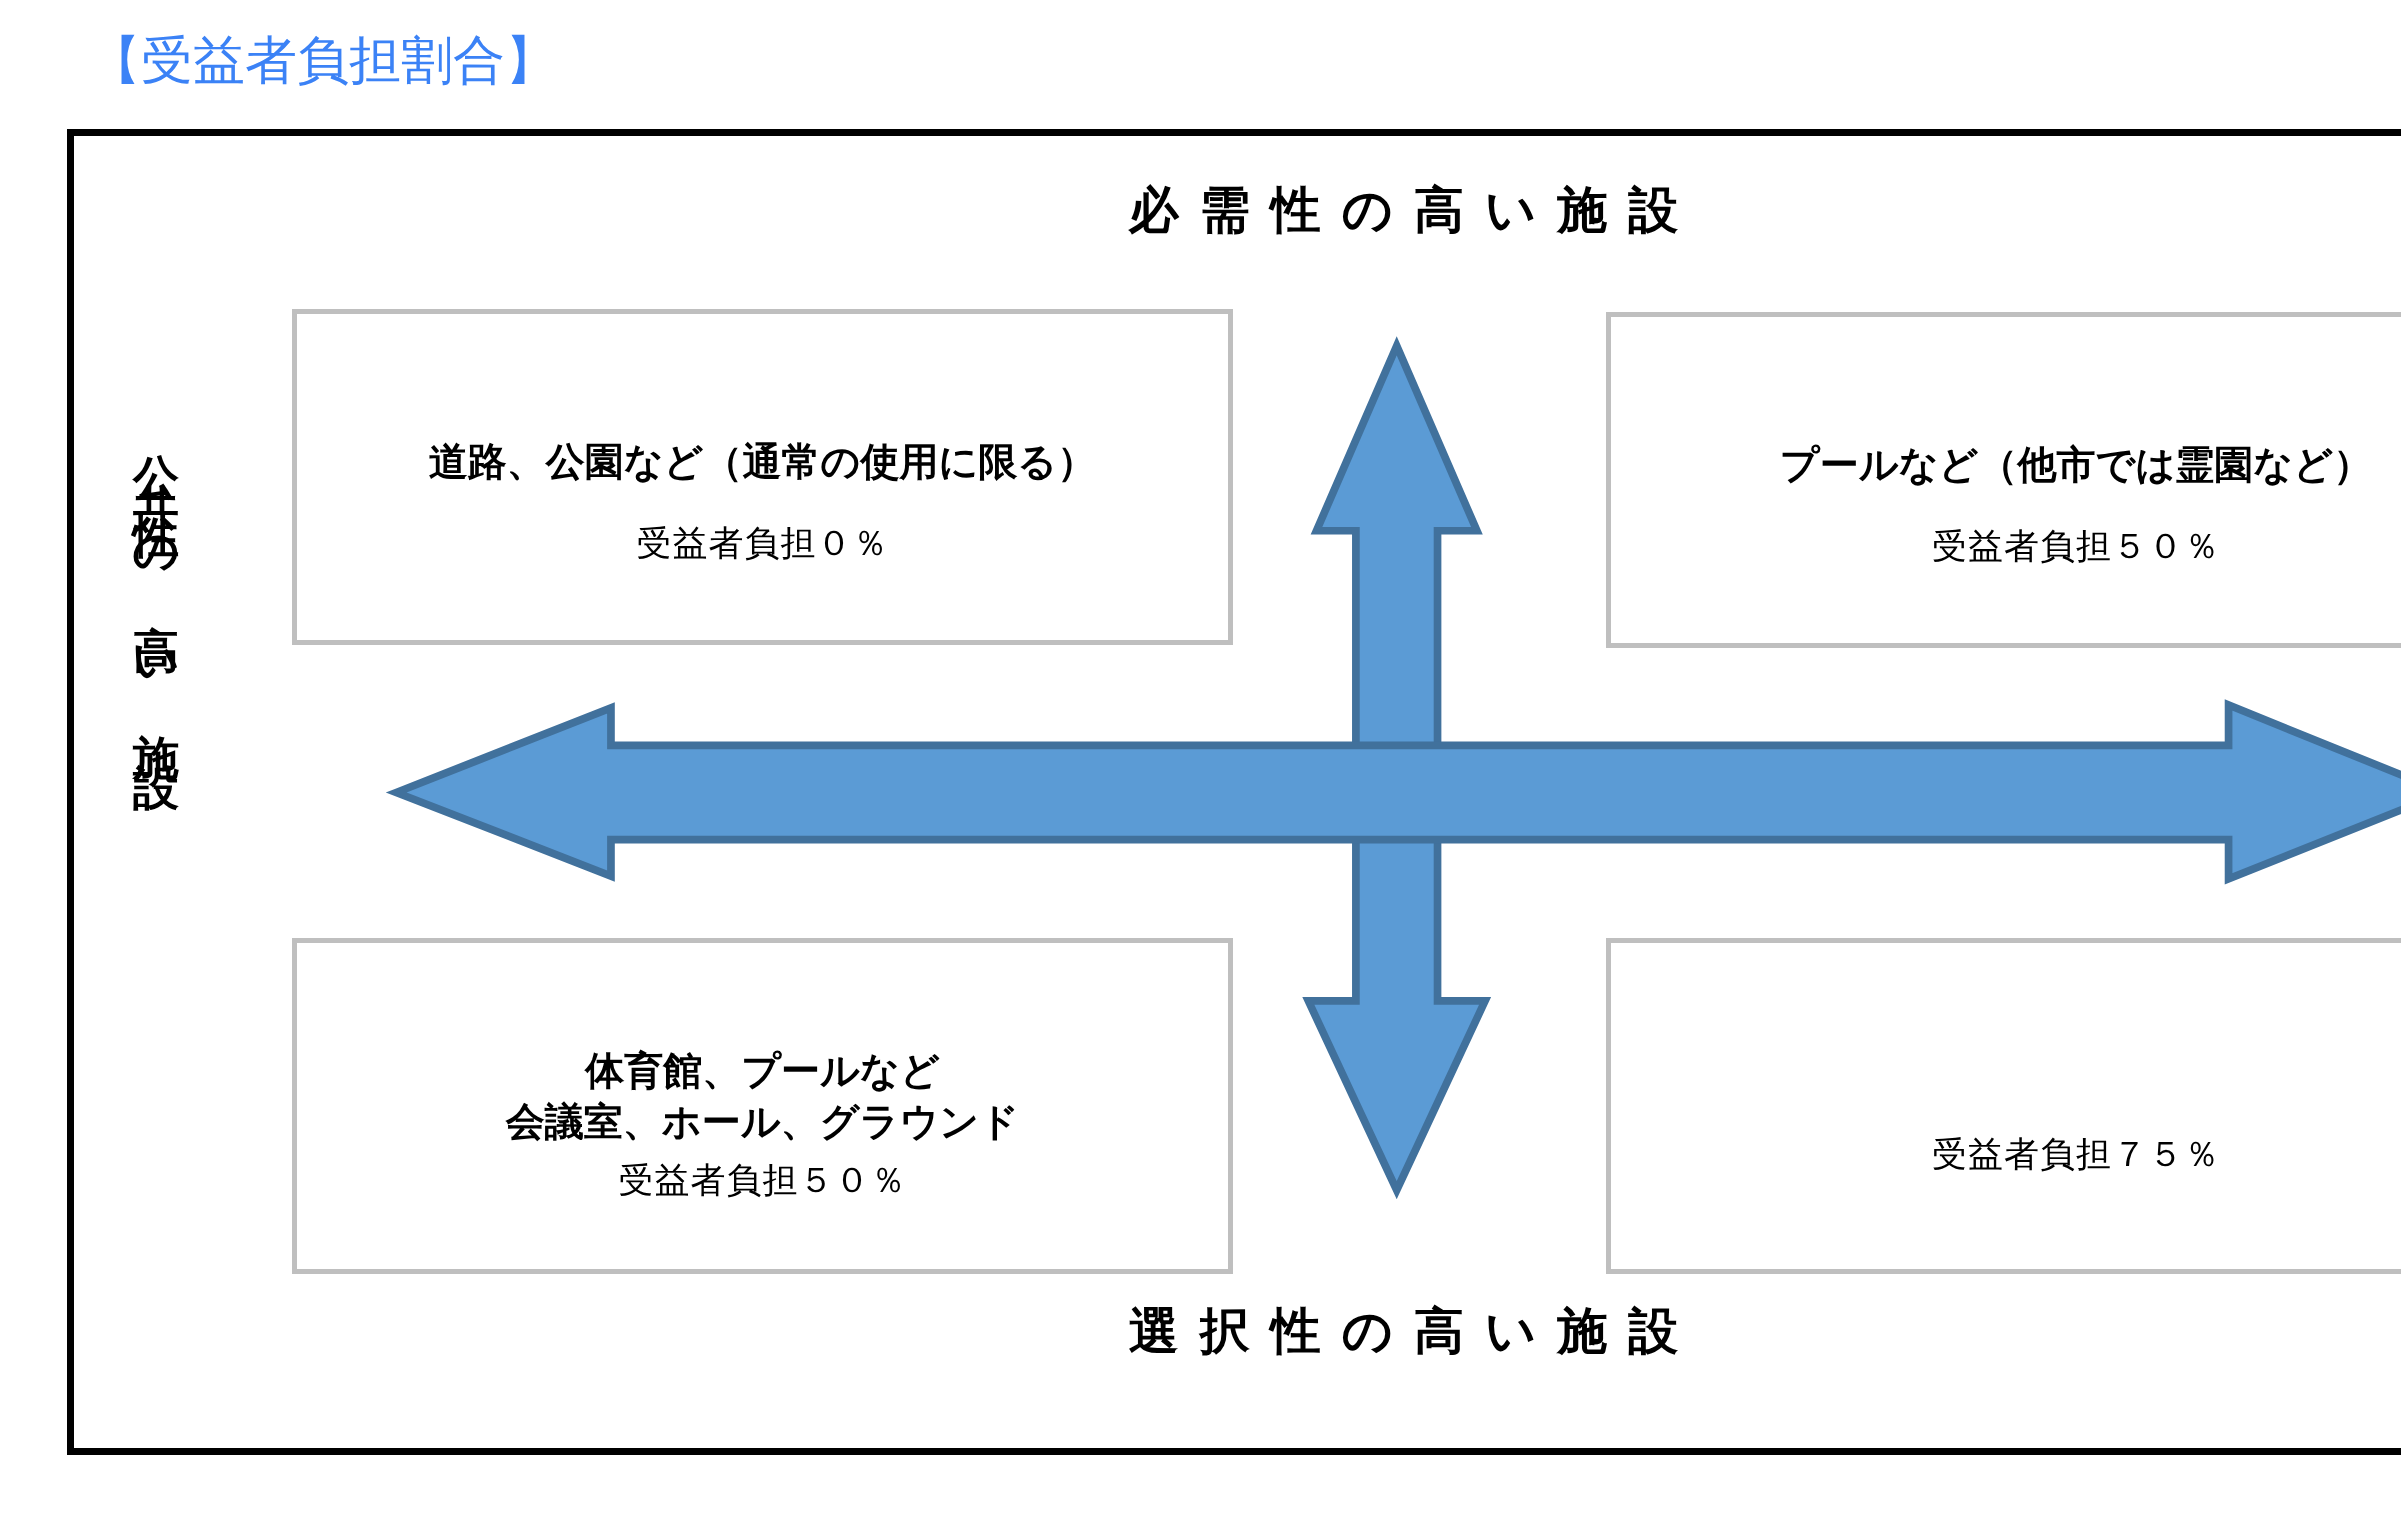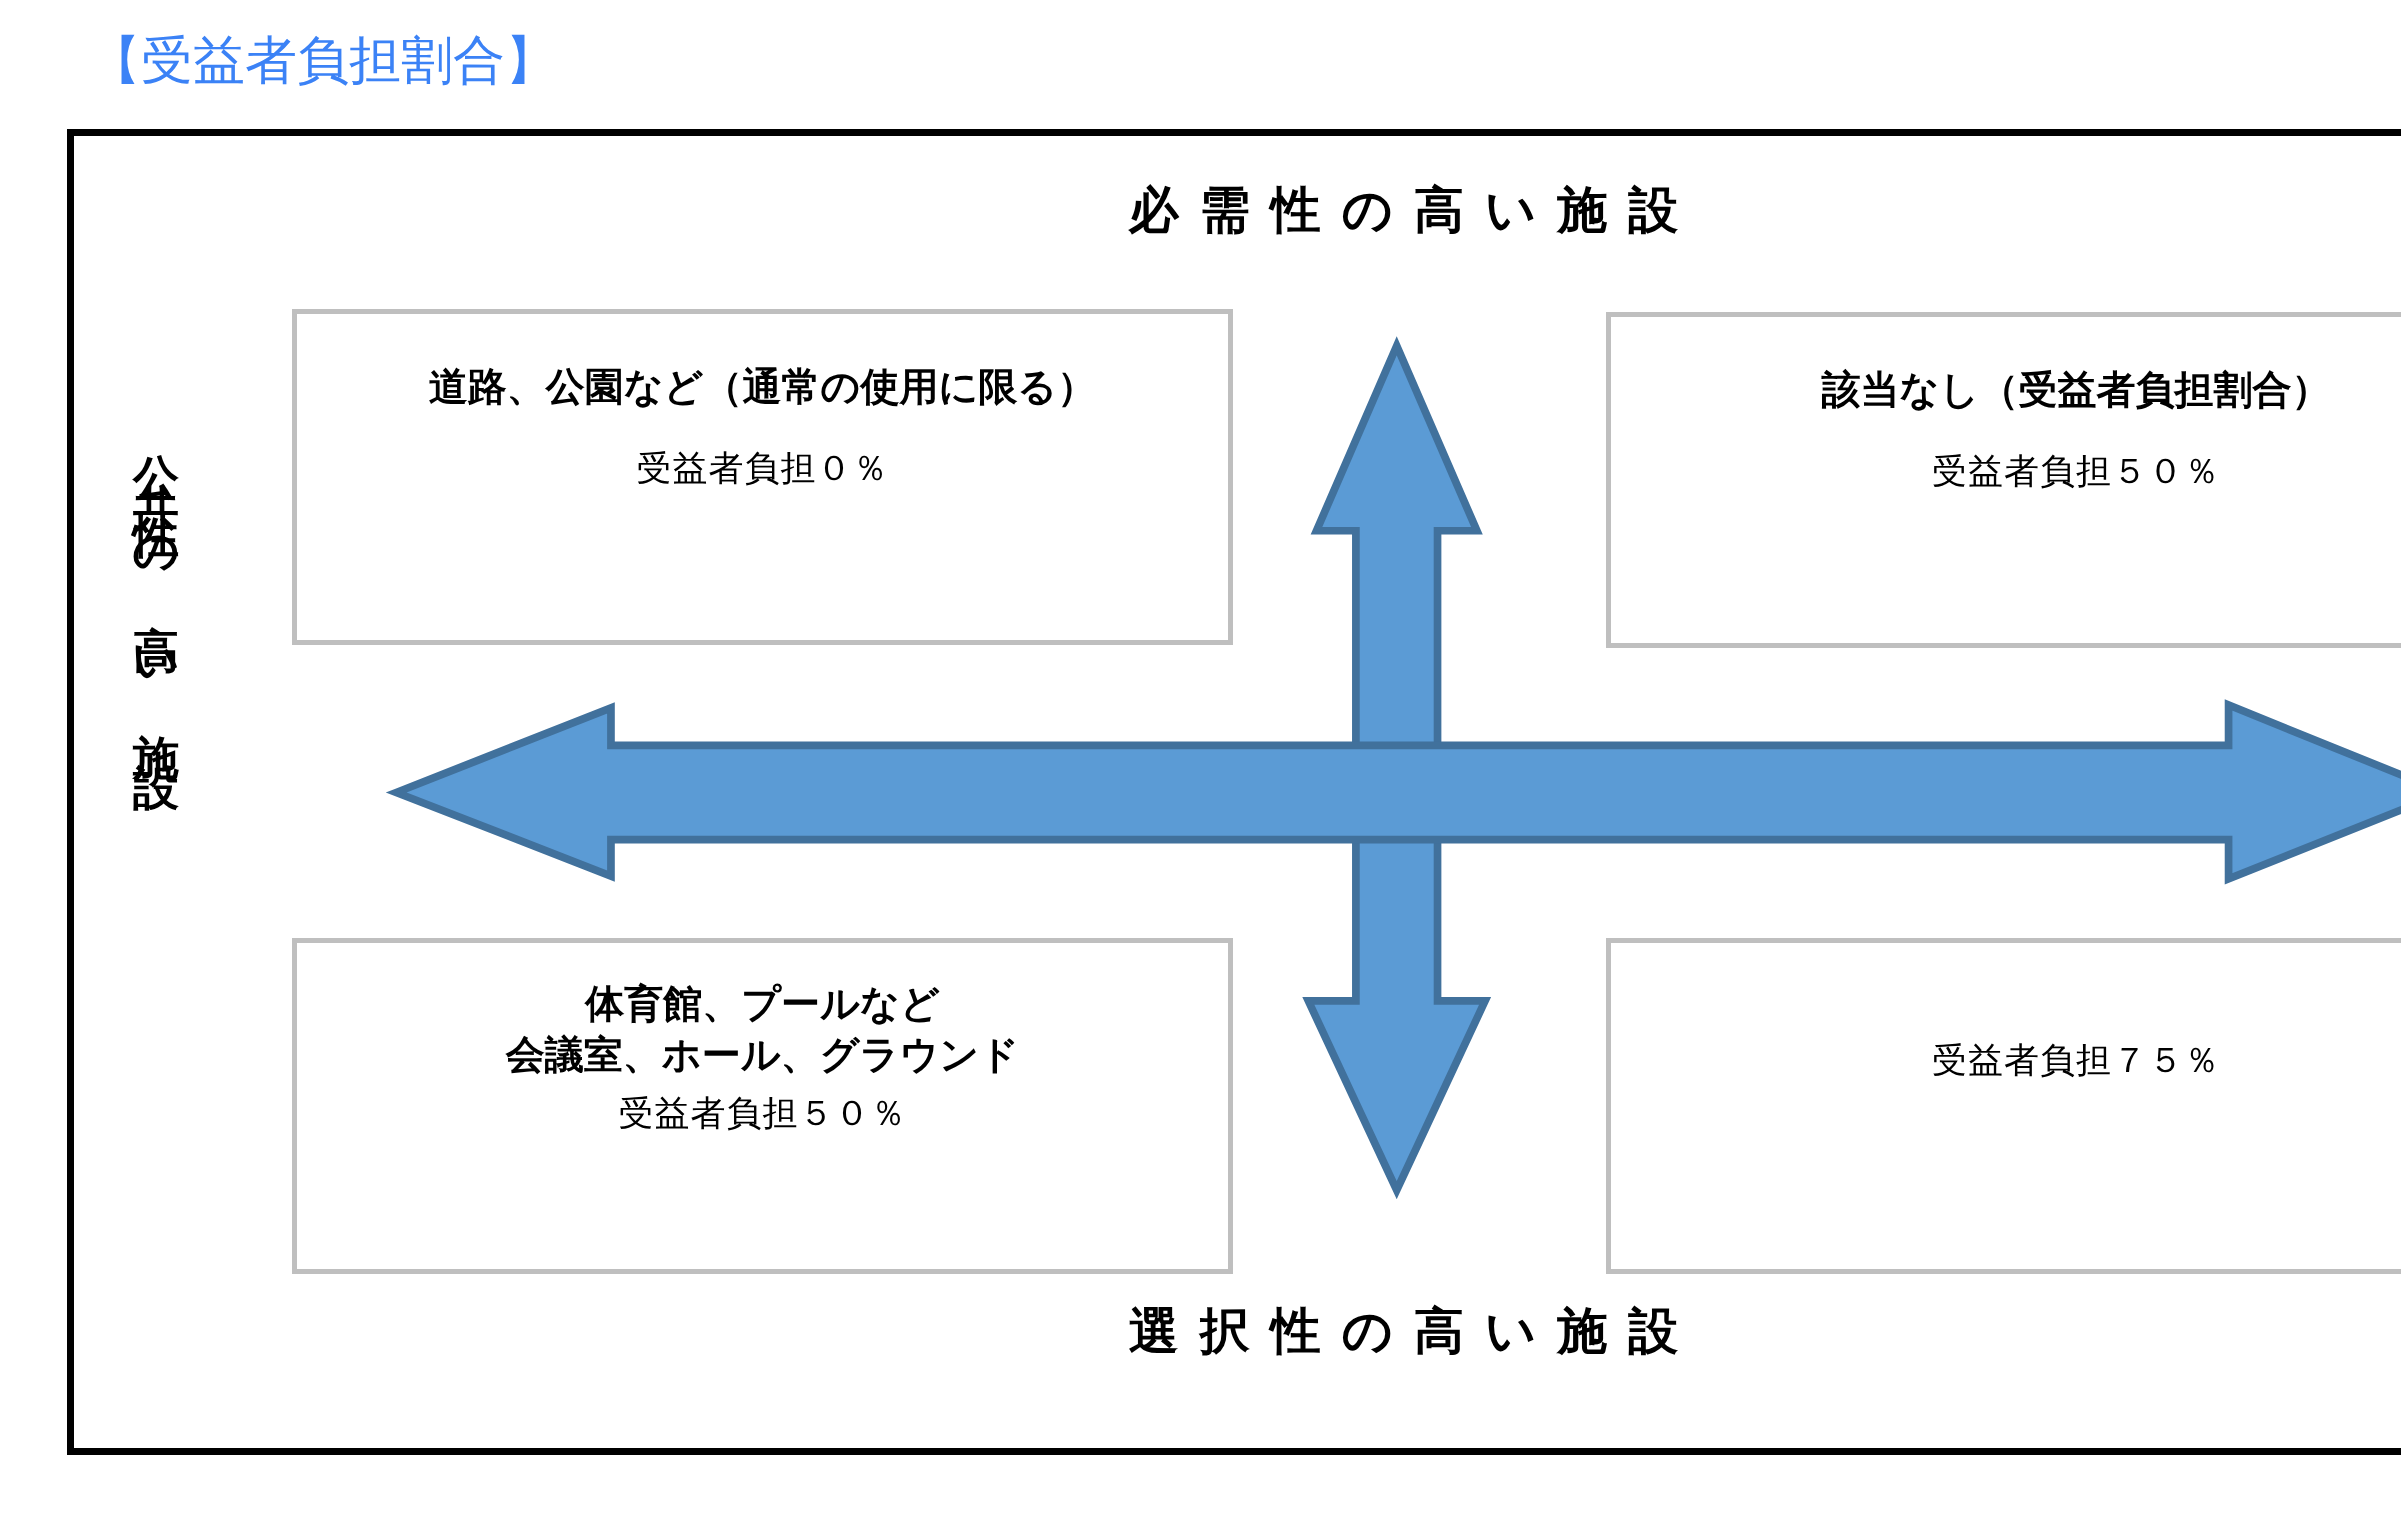--- a/index.html
+++ b/index.html
@@ -69,21 +69,21 @@
 
   
   .quadrant {
     position: absolute;
     box-sizing: border-box;
     border: 5.3px solid #BFBFBF;
     background: #ffffff;
     display: flex;
     flex-direction: column;
     align-items: center;
-    justify-content: flex-start;
+    justify-content: center;
     text-align: center;
     overflow: hidden;
   }
   .q-title {
     font-size: 39px;
     font-weight: bold;
     color: #000000;
     line-height: 1.30;
     white-space: nowrap;
   }
@@ -155,21 +155,21 @@
            L 1272 1824
            Z" fill="#5B9BD5" stroke="#41719C" stroke-width="16" stroke-linejoin="miter"></path>
 </svg>
 
 <div id="quad-tl" class="quadrant">
   <div class="q-title">道路、公園など（通常の使用に限る）</div>
   <div class="q-rate">受益者負担０％</div>
 </div>
 
 <div id="quad-tr" class="quadrant">
-  <div class="q-title">該当なし（受益者負担割合）</div>
+  <div class="q-title">プールなど（他市では霊園など）</div>
   <div class="q-rate">受益者負担５０％</div>
 </div>
 
 <div id="quad-bl" class="quadrant">
   <div class="q-title">体育館、プールなど</div>
   <div class="q-title">会議室、ホール、グラウンド</div>
   <div class="q-rate">受益者負担５０％</div>
 </div>
 
 <div id="quad-br" class="quadrant">

